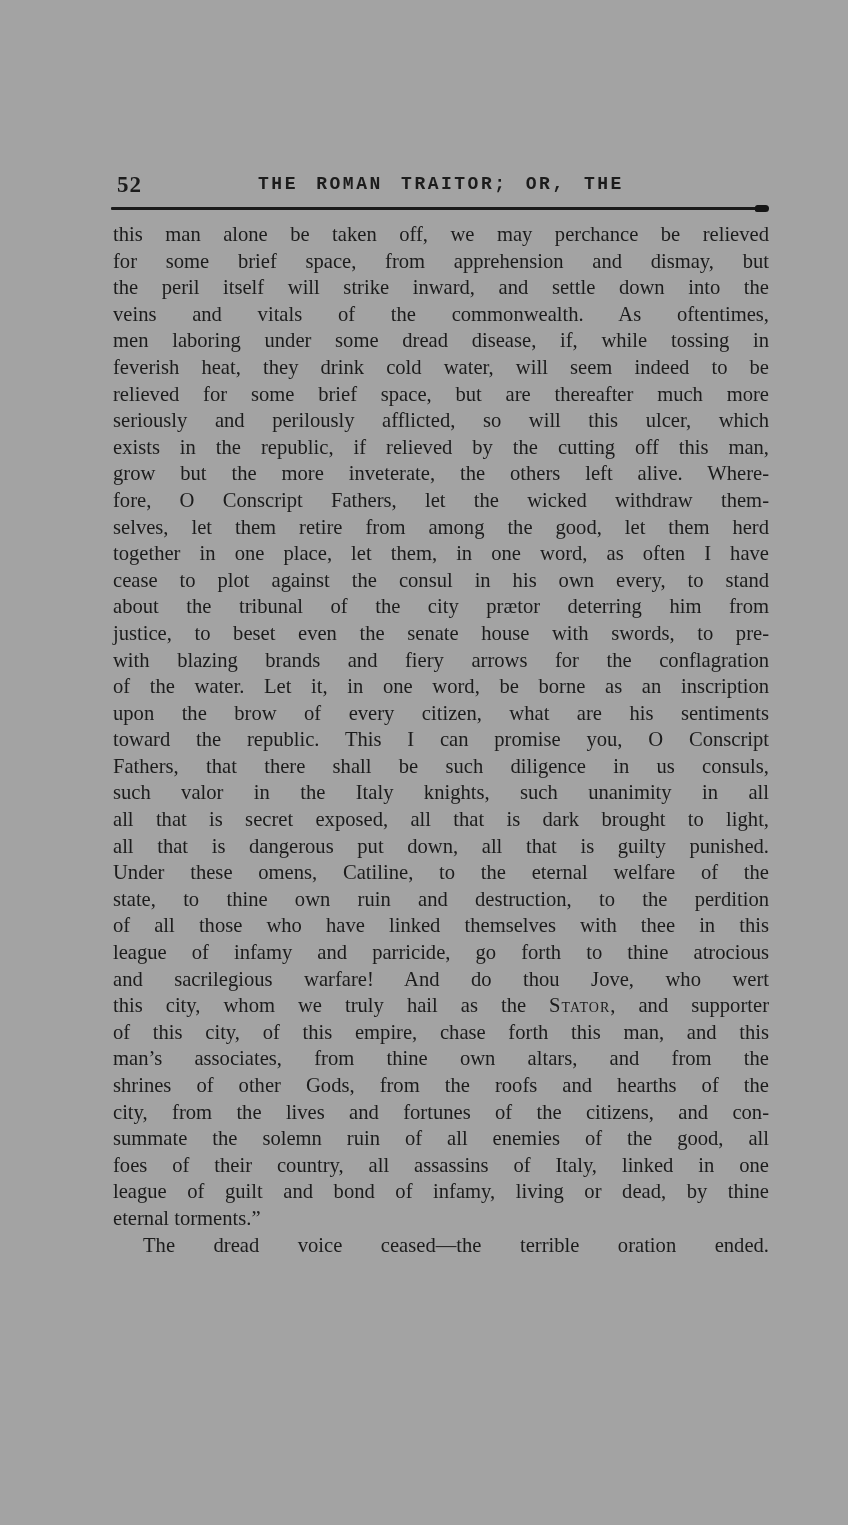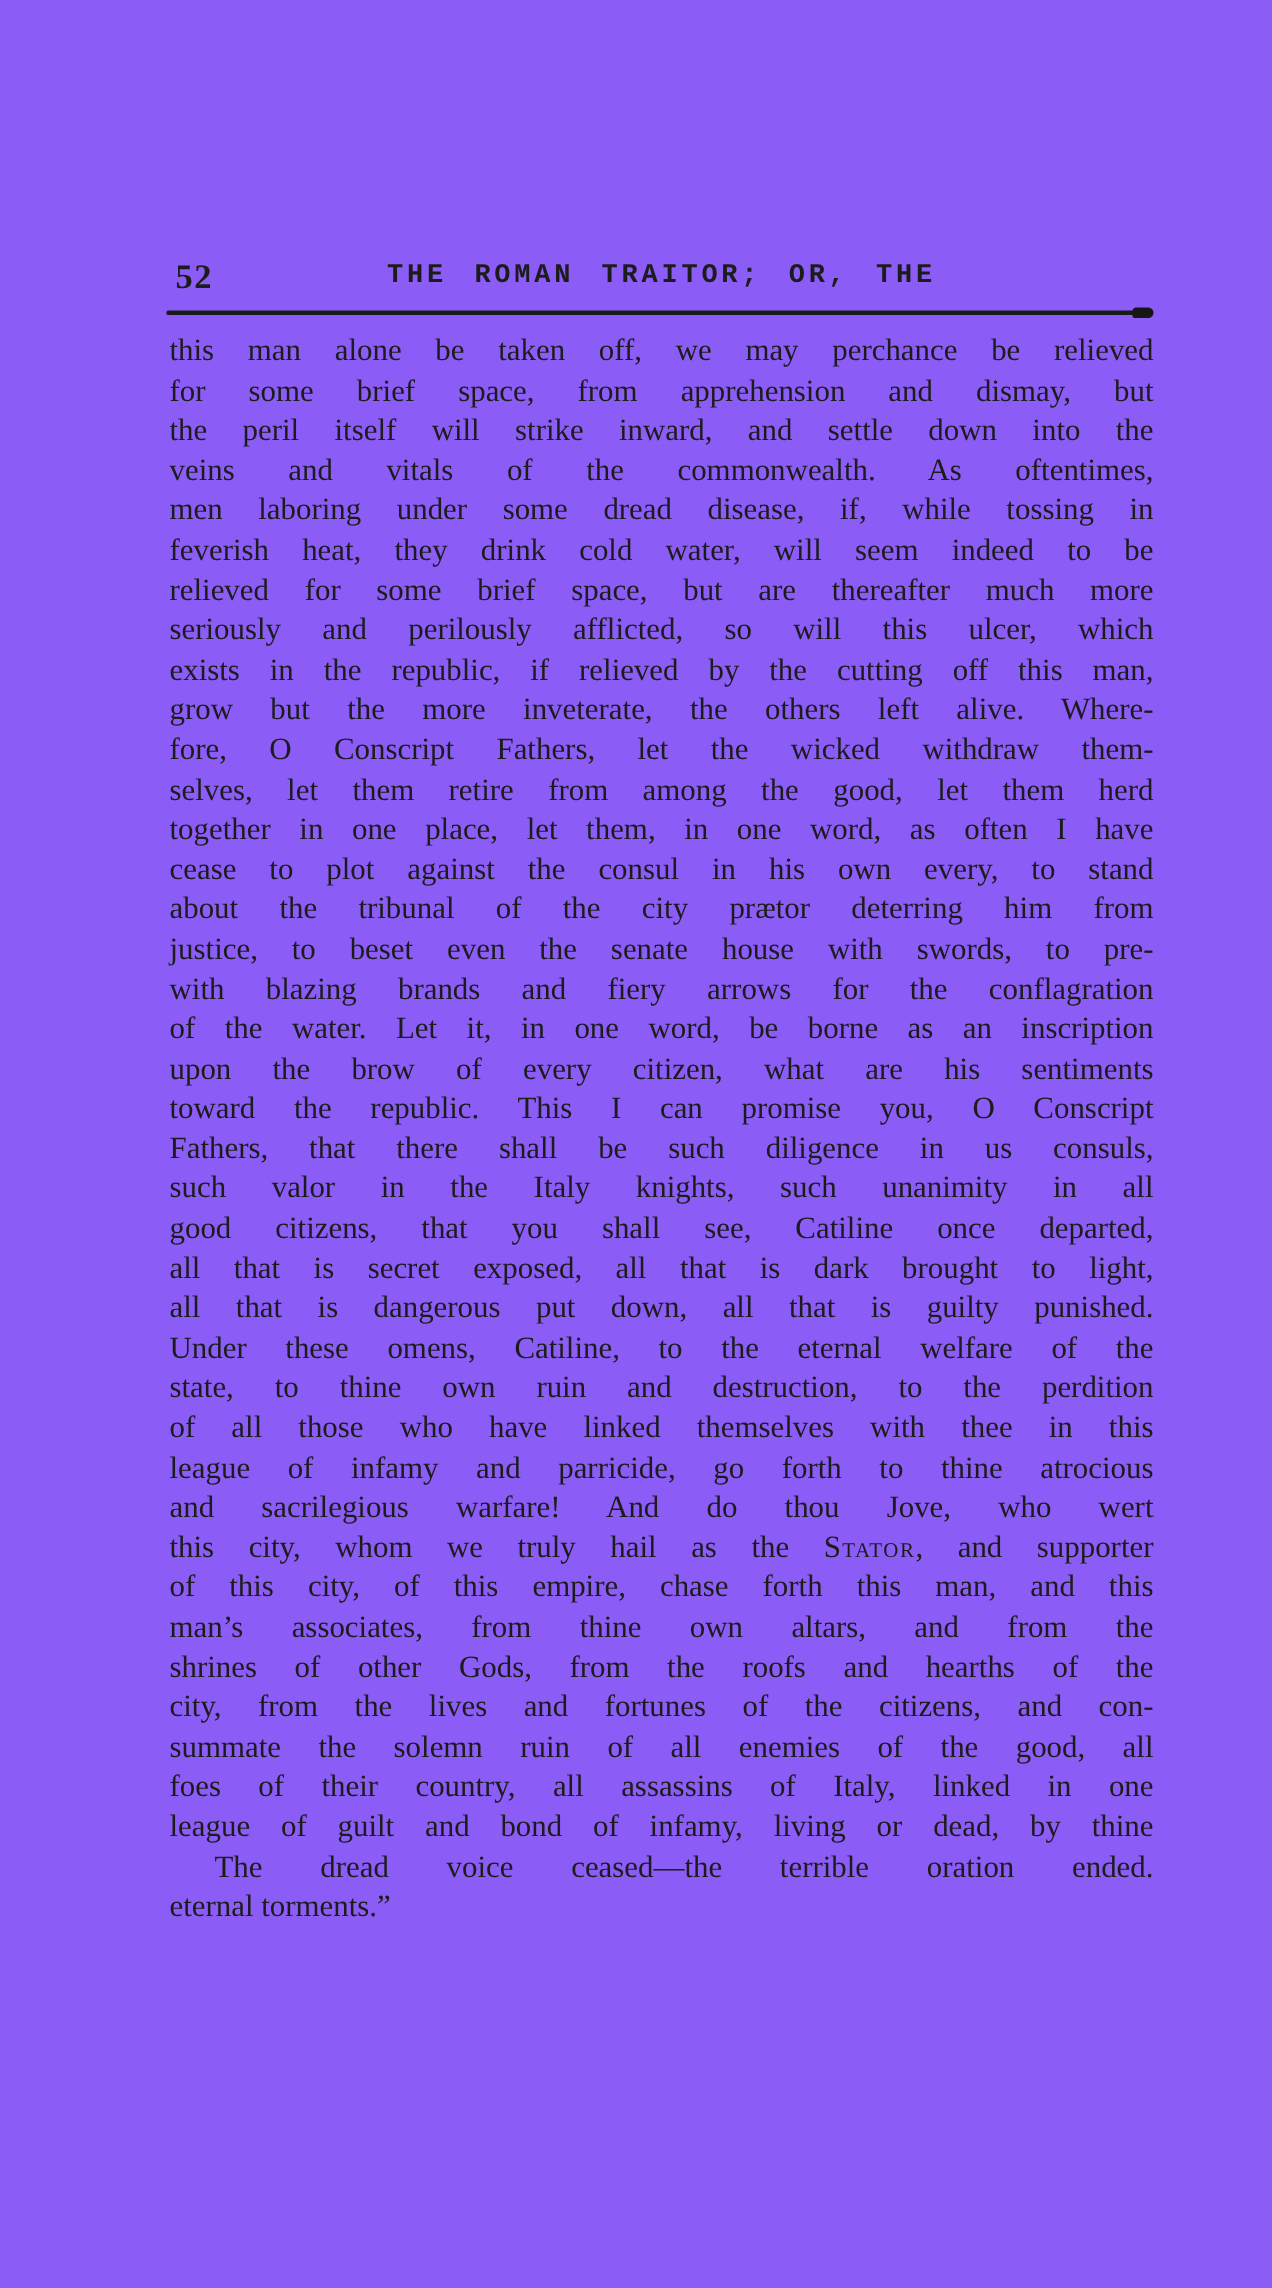--- a/index.html
+++ b/index.html
@@ -4,21 +4,21 @@
 <style>
   html, body {
     margin: 0;
     padding: 0;
     background: #ffffff;
   }
   .book-page {
     position: relative;
     width: 848px;
     height: 1525px;
-    background: #8b5cf6;
+    background: #a3a3a3;
     overflow: hidden;
     font-family: "Liberation Serif", "DejaVu Serif", serif;
     color: #1c1c1c;
   }
   .page-header {
     position: absolute;
     top: 172px;
     left: 113px;
     width: 656px;
     height: 30px;
@@ -112,32 +112,31 @@
       <div class="line">together in one place, let them, in one word, as often I have</div>
       <div class="line">cease to plot against the consul in his own every, to stand</div>
       <div class="line">about the tribunal of the city prætor deterring him from</div>
       <div class="line">justice, to beset even the senate house with swords, to pre-</div>
       <div class="line">with blazing brands and fiery arrows for the conflagration</div>
       <div class="line">of the water.  Let it, in one word, be borne as an inscription</div>
       <div class="line">upon the brow of every citizen, what are his sentiments</div>
       <div class="line">toward the republic.  This I can promise you, O Conscript</div>
       <div class="line">Fathers, that there shall be such diligence in us consuls,</div>
       <div class="line">such valor in the Italy knights, such unanimity in all</div>
-      <div class="line">good citizens, that you shall see, Catiline once departed,</div>
       <div class="line">all that is secret exposed, all that is dark brought to light,</div>
       <div class="line">all that is dangerous put down, all that is guilty punished.</div>
       <div class="line">Under these omens, Catiline, to the eternal welfare of the</div>
       <div class="line">state, to thine own ruin and destruction, to the perdition</div>
       <div class="line">of all those who have linked themselves with thee in this</div>
       <div class="line">league of infamy and parricide, go forth to thine atrocious</div>
       <div class="line">and sacrilegious warfare!  And do thou Jove, who wert</div>
       <div class="line"><span>this city, whom we truly hail as the </span><span class="smallcaps">Stator</span><span>, and supporter</span></div>
       <div class="line">of this city, of this empire, chase forth this man, and this</div>
       <div class="line">man’s associates, from thine own altars, and from the</div>
       <div class="line">shrines of other Gods, from the roofs and hearths of the</div>
       <div class="line">city, from the lives and fortunes of the citizens, and con-</div>
       <div class="line">summate the solemn ruin of all enemies of the good, all</div>
       <div class="line">foes of their country, all assassins of Italy, linked in one</div>
       <div class="line">league of guilt and bond of infamy, living or dead, by thine</div>
+      <div class="line para-end">eternal torments.”</div>
       <div class="line indent">The dread voice ceased—the terrible oration ended.</div>
-      <div class="line para-end">eternal torments.”</div>
     </div>
 </div>
 
 </body></html>

